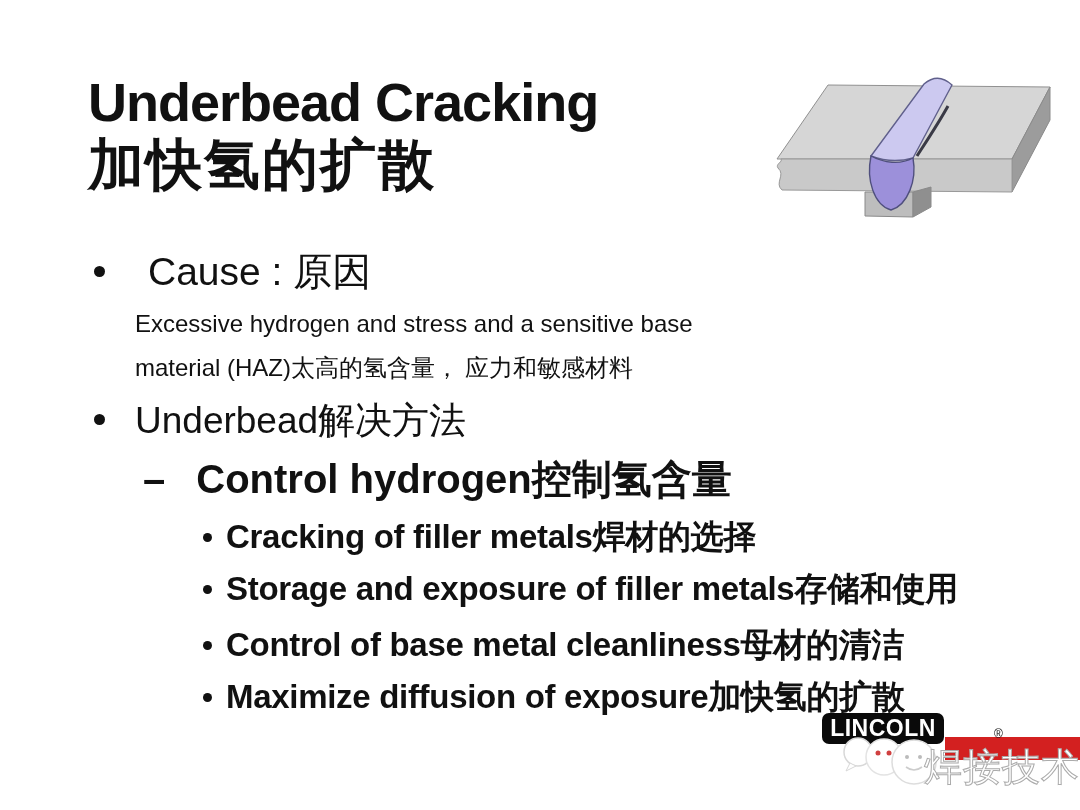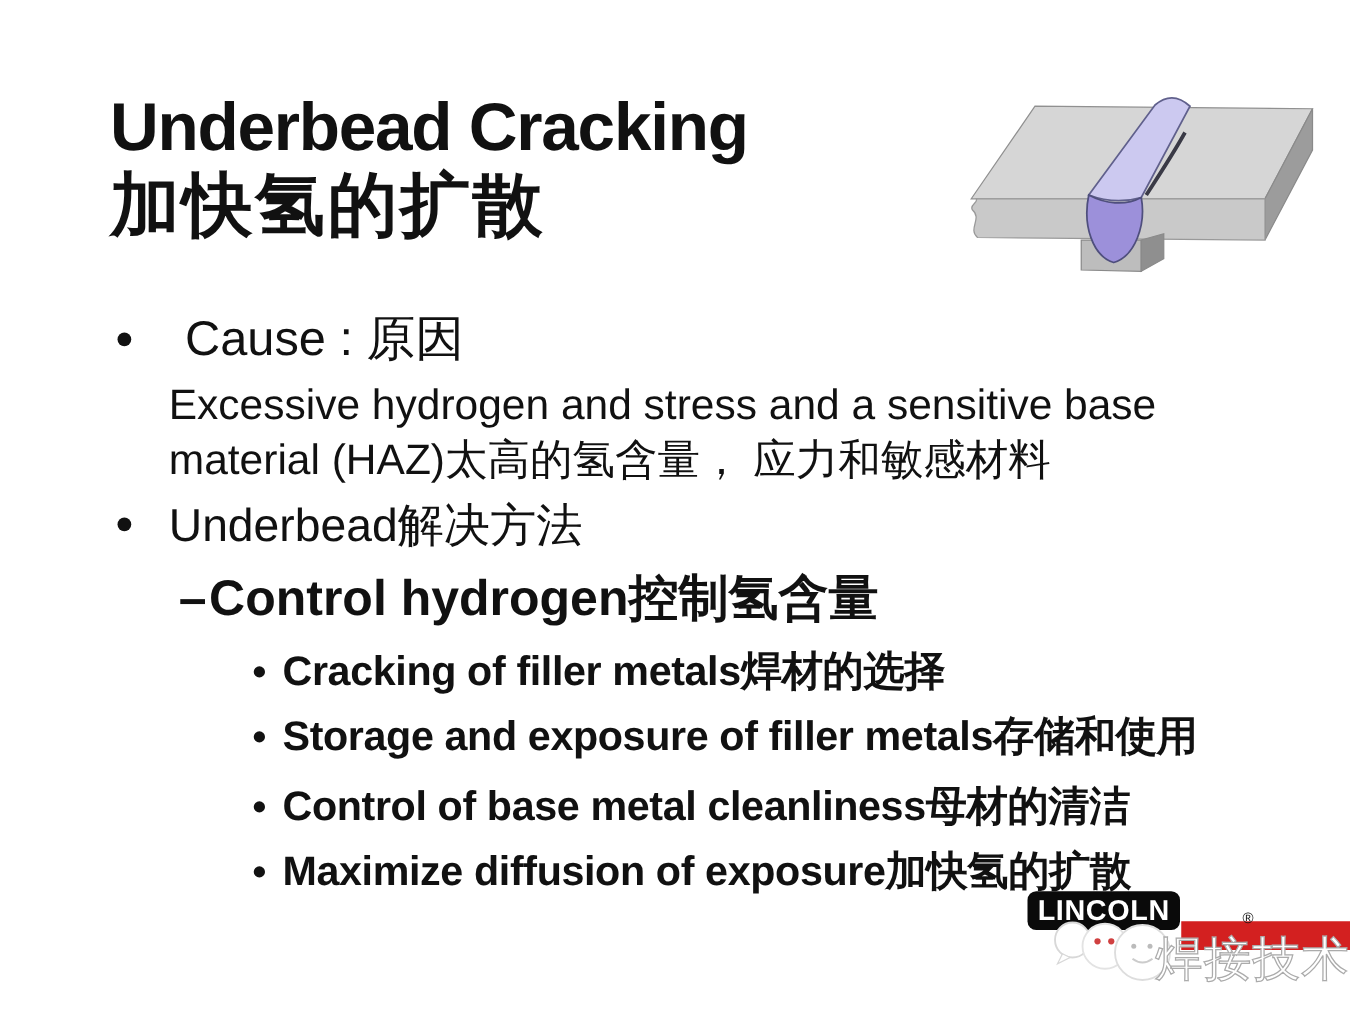--- a/index.html
+++ b/index.html
@@ -24,24 +24,24 @@
   }
   
   .weld-illustration{position:absolute;left:740px;top:58px;width:340px;height:195px;}
   
   .dot{
     position:absolute;width:11px;height:11px;border-radius:50%;background:#111;
   }
   .dot-small{width:9px;height:9px;}
   .row{position:absolute;white-space:nowrap;}
   .row-cause{left:135px;top:250px;font-size:39px;line-height:1.15;margin-left:13px;}
-  .row-para{left:135px;top:302px;font-size:34px;line-height:44px;white-space:nowrap;}
+  .row-para{left:135px;top:302px;font-size:24px;line-height:44px;white-space:nowrap;}
   .row-solutions{left:135px;top:400px;font-size:37px;line-height:1.15;}
   .row-control{left:143px;top:456px;font-size:40px;font-weight:bold;line-height:1.15;}
-  .row-control .ctrl-text{margin-left:2px;}
+  .row-control .ctrl-text{margin-left:31px;}
   .sub-row{left:226px;font-size:33px;font-weight:bold;line-height:1.15;letter-spacing:-0.3px;}
   .zh{font-family:"Liberation Serif", serif;}
   .zh-bold{font-family:"Liberation Serif", serif;font-weight:bold;}
   
   .logo-redbar{
     position:absolute;left:945px;top:737px;width:135px;height:23px;
     background:#d32020;z-index:1;
   }
   .logo-box{
     position:absolute;left:822px;top:713px;width:122px;height:31px;

